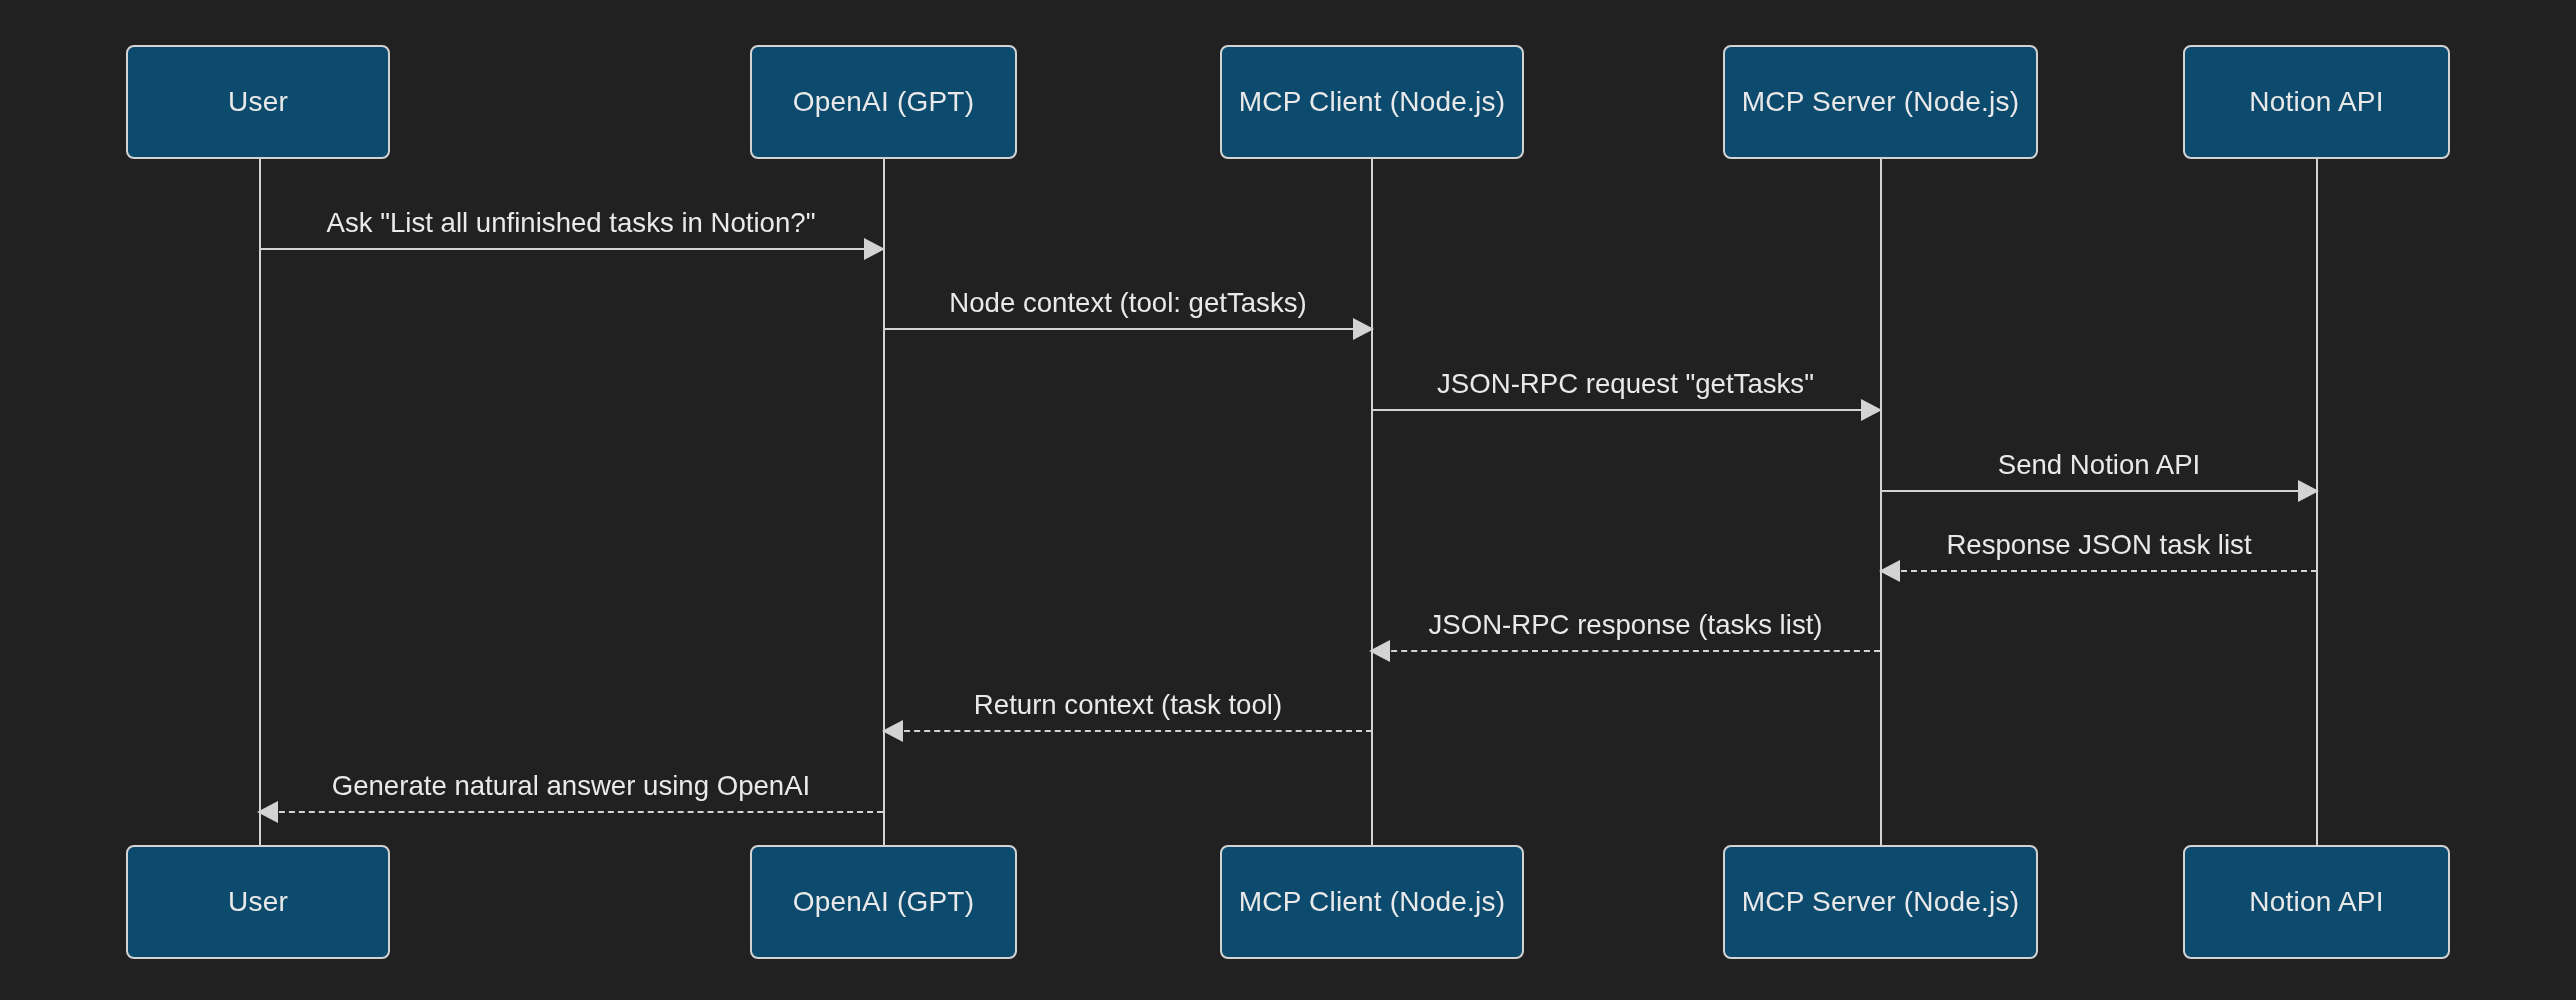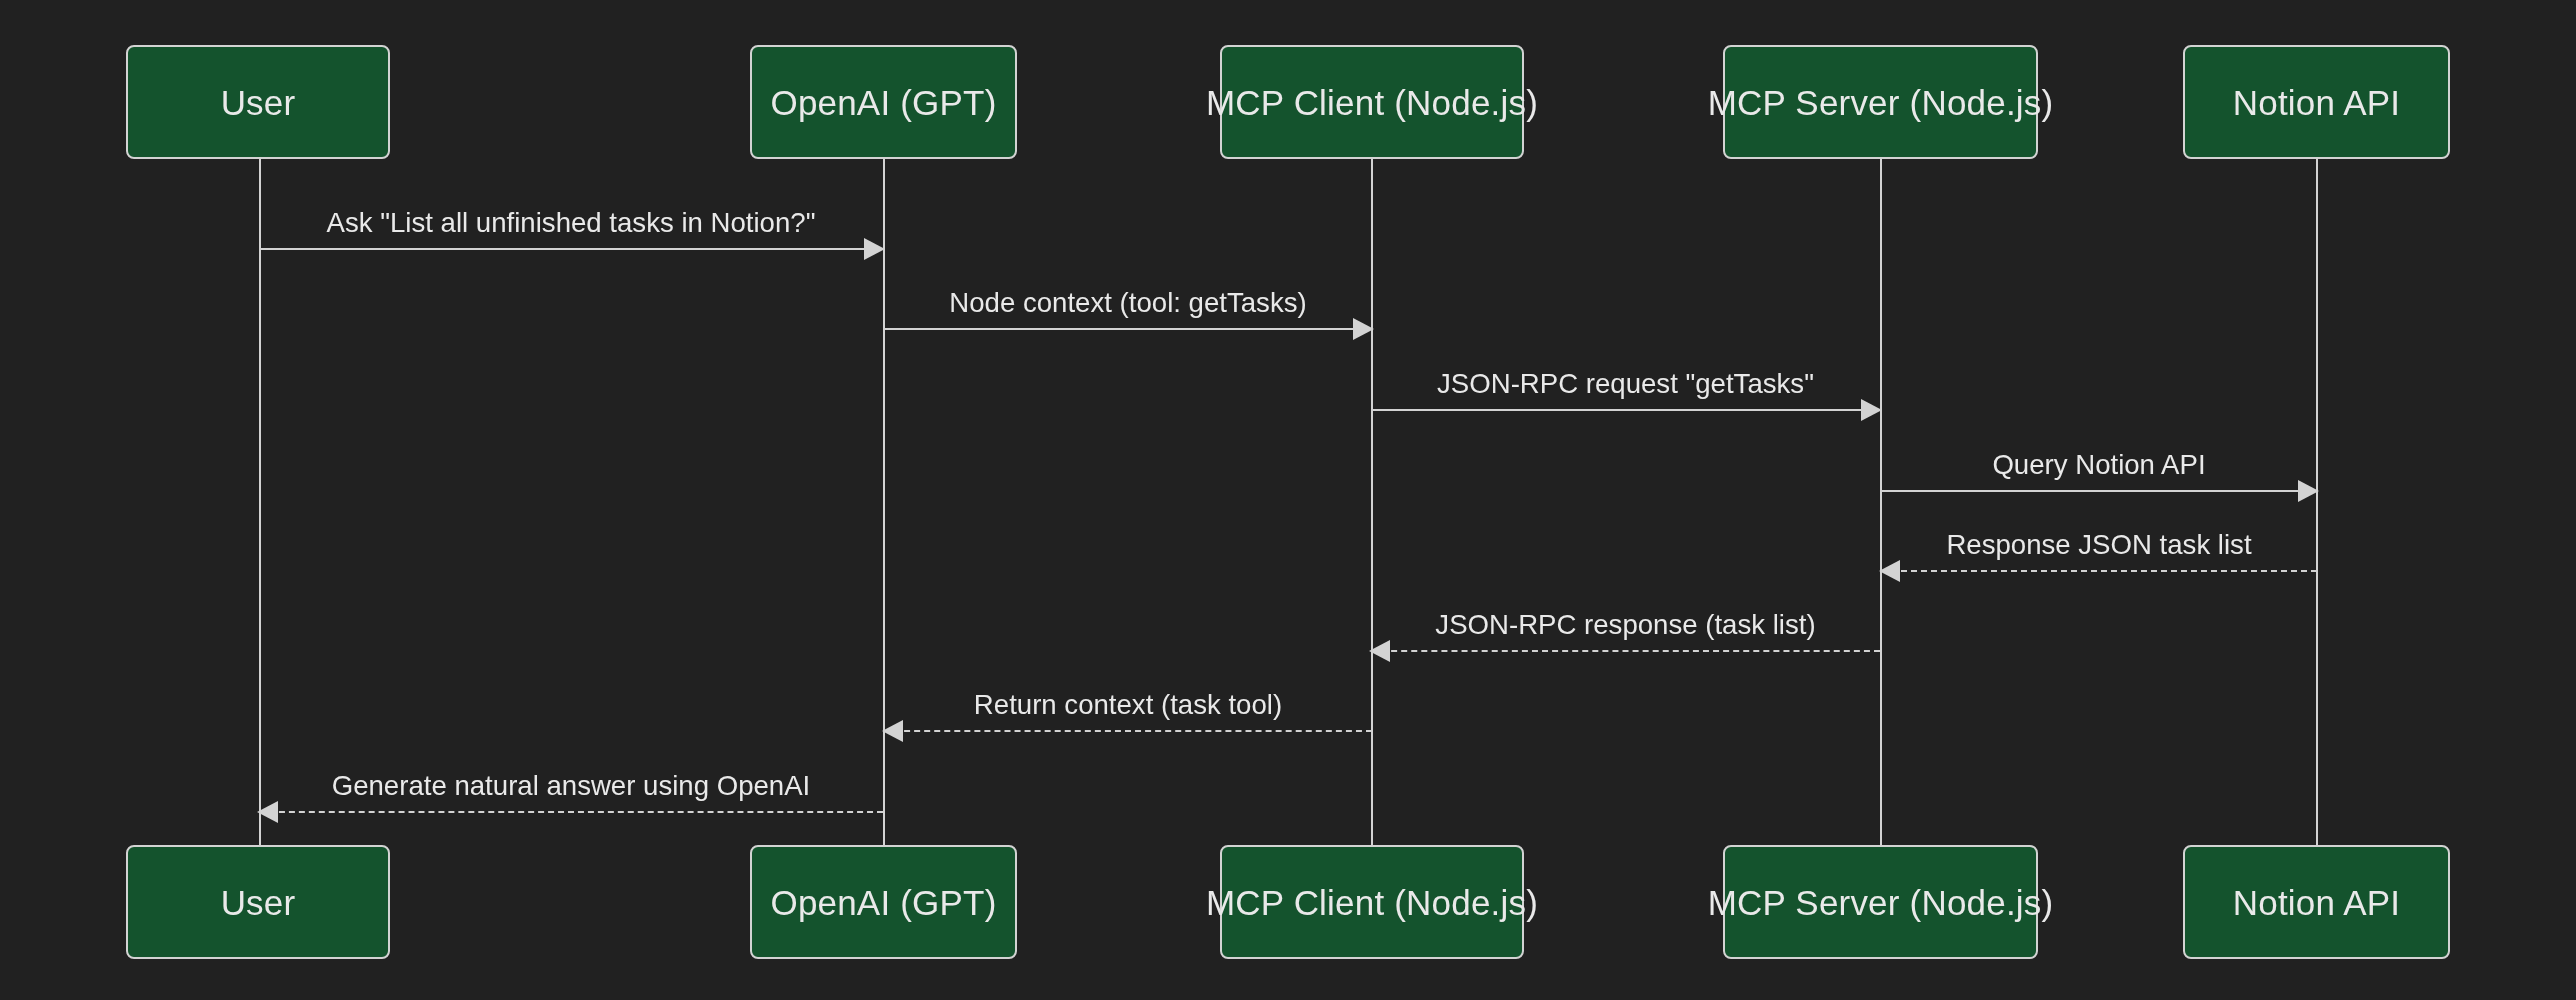--- a/index.html
+++ b/index.html
@@ -9,24 +9,24 @@
     background:#212121;
   }
   #diagram{position:relative;width:2576px;height:1000px;background:#212121;}
 
   
   .actor-box{
     position:absolute;
     box-sizing:border-box;
     border:2.4px solid #d3d3d3;
     border-radius:8px;
-    background:#14532d;
+    background:#0c4a6e;
     display:flex;align-items:center;justify-content:center;
     color:#e9e9e9;
-    font-size:35px;
+    font-size:28px;
     letter-spacing:0.2px;
     white-space:nowrap;
     line-height:1;
   }
 
   
   .lifeline{
     position:absolute;
     width:2.4px;
     background:#d3d3d3;
@@ -120,31 +120,31 @@
       <div class="msg-label">Node context (tool: getTasks)</div>
     </div>
     <div class="msg" style="left: 1371px; top: 409px; width: 509px;">
       <div class="msg-line"></div>
       <div class="arrowhead right"></div>
       <div class="msg-label">JSON-RPC request "getTasks"</div>
     </div>
     <div class="msg" style="left: 1881px; top: 490px; width: 436px;">
       <div class="msg-line"></div>
       <div class="arrowhead right"></div>
-      <div class="msg-label">Query Notion API</div>
+      <div class="msg-label">Send Notion API</div>
     </div>
     <div class="msg dashed" style="left: 1881px; top: 570px; width: 436px;">
       <div class="msg-line"></div>
       <div class="arrowhead left"></div>
       <div class="msg-label">Response JSON task list</div>
     </div>
     <div class="msg dashed" style="left: 1371px; top: 650px; width: 509px;">
       <div class="msg-line"></div>
       <div class="arrowhead left"></div>
-      <div class="msg-label">JSON-RPC response (task list)</div>
+      <div class="msg-label">JSON-RPC response (tasks list)</div>
     </div>
     <div class="msg dashed" style="left: 884px; top: 730px; width: 488px;">
       <div class="msg-line"></div>
       <div class="arrowhead left"></div>
       <div class="msg-label">Return context (task tool)</div>
     </div>
     <div class="msg dashed" style="left: 259px; top: 811px; width: 624px;">
       <div class="msg-line"></div>
       <div class="arrowhead left"></div>
       <div class="msg-label">Generate natural answer using OpenAI</div>

